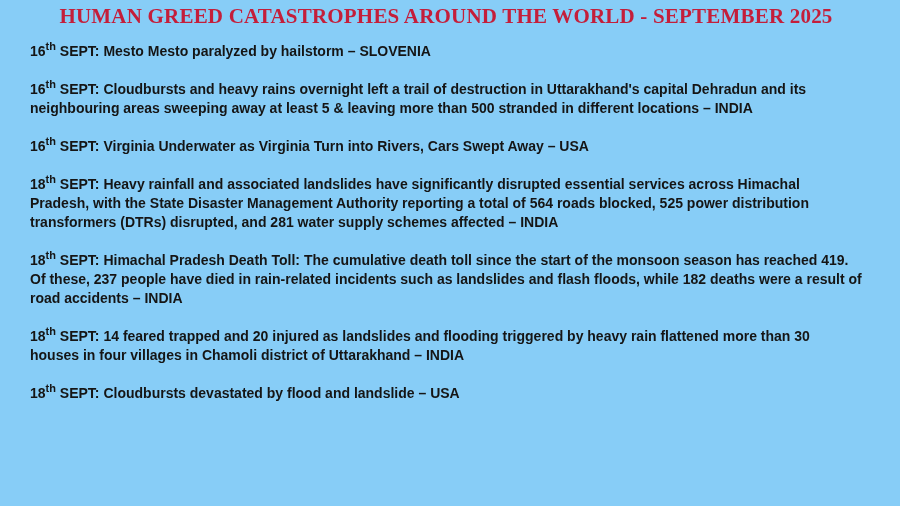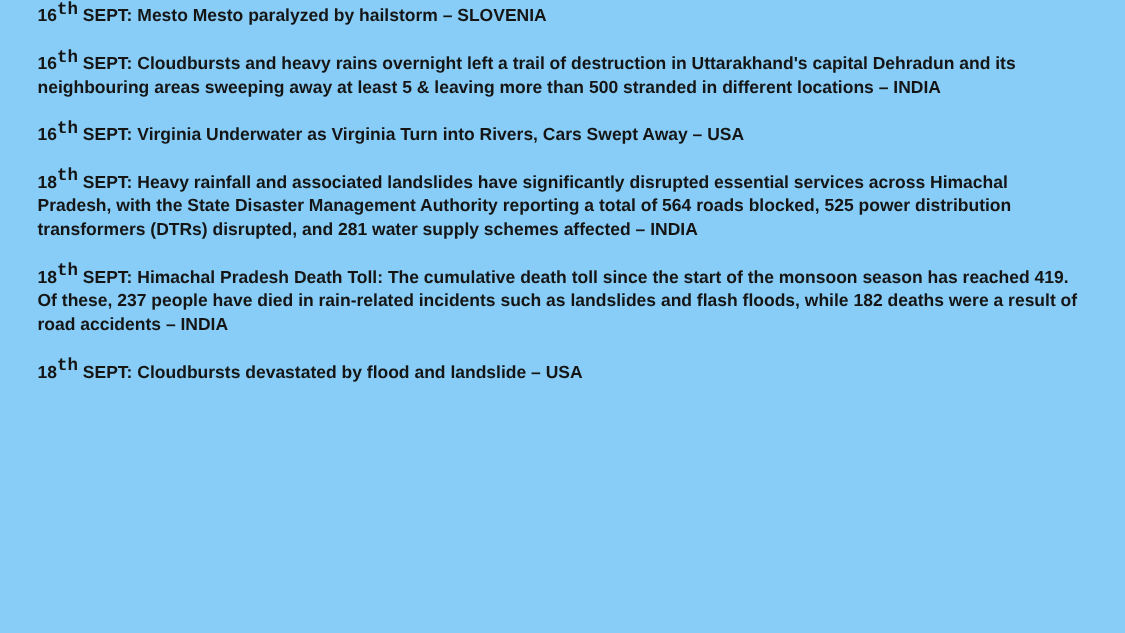--- a/index.html
+++ b/index.html
@@ -32,44 +32,45 @@
   }
   .entry {
     font-family: "Liberation Sans", sans-serif;
     font-weight: bold;
     font-size: 14px;
     line-height: 19px;
     color: #151515;
     margin: 0 0 19px 0;
   }
   .entry sup {
-    font-size: 14px;
+    font-size: 11px;
     line-height: 0;
     vertical-align: super;
-    font-family: Liberation Mono, monospace;
   }
 </style>
 </head>
 <body>
 
 <div class="slide">
 
+  <h1 class="slide-title">HUMAN GREED CATASTROPHES AROUND THE WORLD - SEPTEMBER 2025</h1>
 
   <div>
 
     <p class="entry"><span>16</span><sup>th</sup><span> SEPT: Mesto Mesto paralyzed by hailstorm – SLOVENIA</span></p>
 
     <p class="entry"><span>16</span><sup>th</sup><span> SEPT: Cloudbursts and heavy rains overnight left a trail of destruction in Uttarakhand's capital Dehradun and its neighbouring areas sweeping away at least 5 &amp; leaving more than 500 stranded in different locations – INDIA</span></p>
 
     <p class="entry"><span>16</span><sup>th</sup><span> SEPT: Virginia Underwater as Virginia Turn into Rivers, Cars Swept Away – USA</span></p>
 
 
 
     <p class="entry"><span>18</span><sup>th</sup><span> SEPT: Heavy rainfall and associated landslides have significantly disrupted essential services across Himachal Pradesh, with the State Disaster Management Authority reporting a total of 564 roads blocked, 525 power distribution transformers (DTRs) disrupted, and 281 water supply schemes affected – INDIA</span></p>
 
     <p class="entry"><span>18</span><sup>th</sup><span> SEPT: Himachal Pradesh Death Toll: The cumulative death toll since the start of the monsoon season has reached 419. Of these, 237 people have died in rain-related incidents such as landslides and flash floods, while 182 deaths were a result of road accidents – INDIA</span></p>
 
+    <p class="entry"><span>18</span><sup>th</sup><span> SEPT: 14 feared trapped and 20 injured as landslides and flooding triggered by heavy rain flattened more than 30 houses in four villages in Chamoli district of Uttarakhand – INDIA</span></p>
 
     <p class="entry"><span>18</span><sup>th</sup><span> SEPT: Cloudbursts devastated by flood and landslide – USA</span></p>
 
   </div>
 
 </div>
 
 </body></html>

